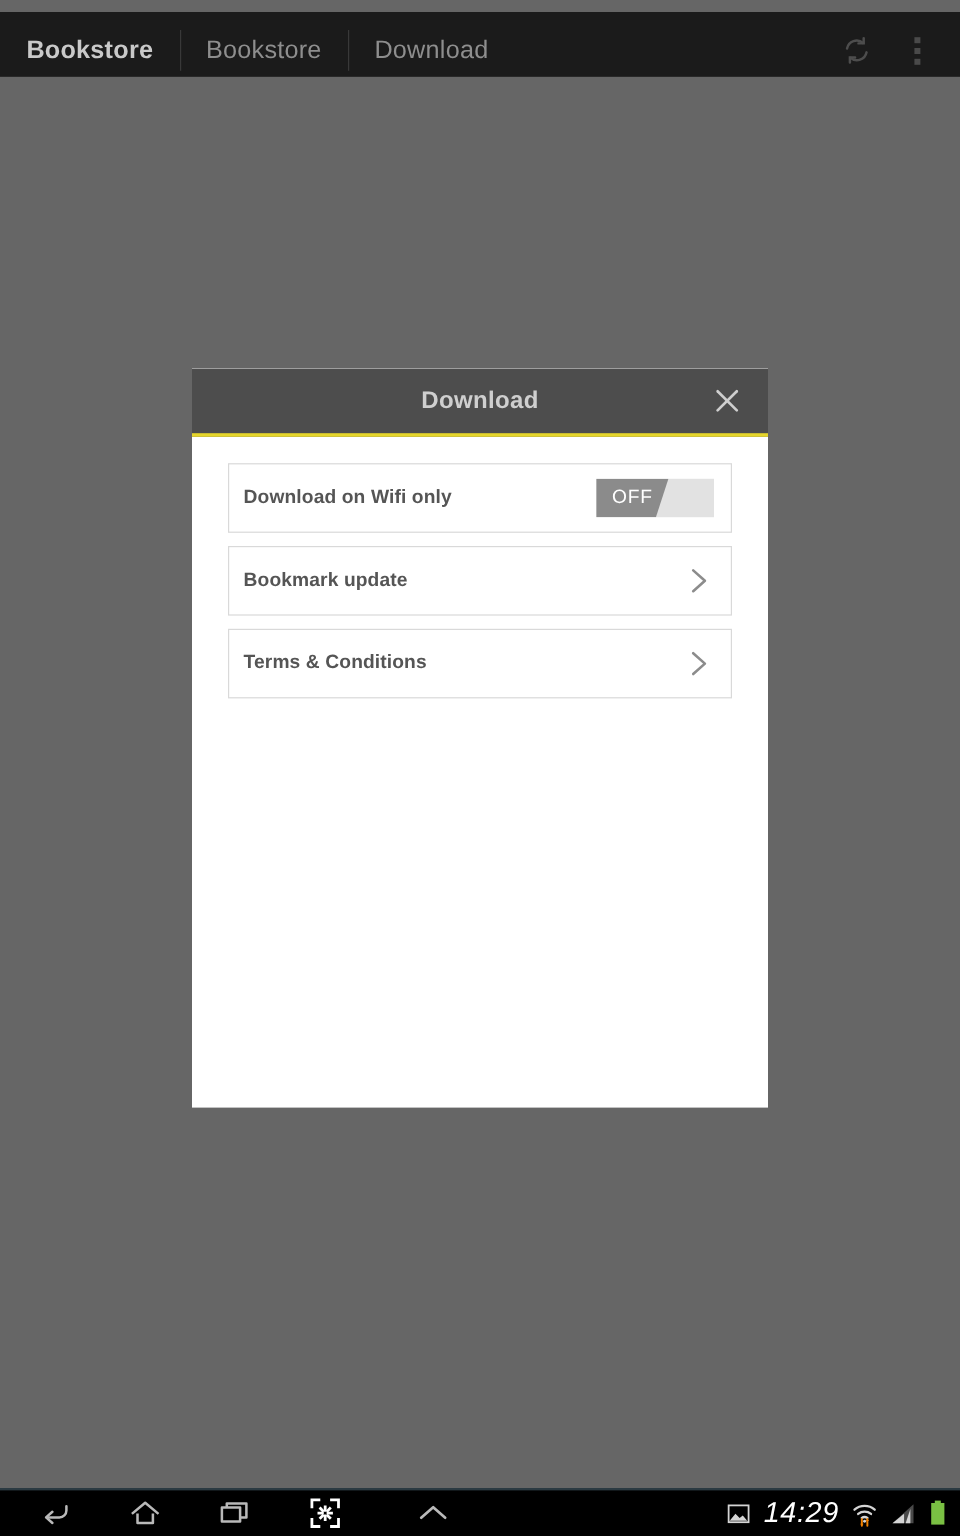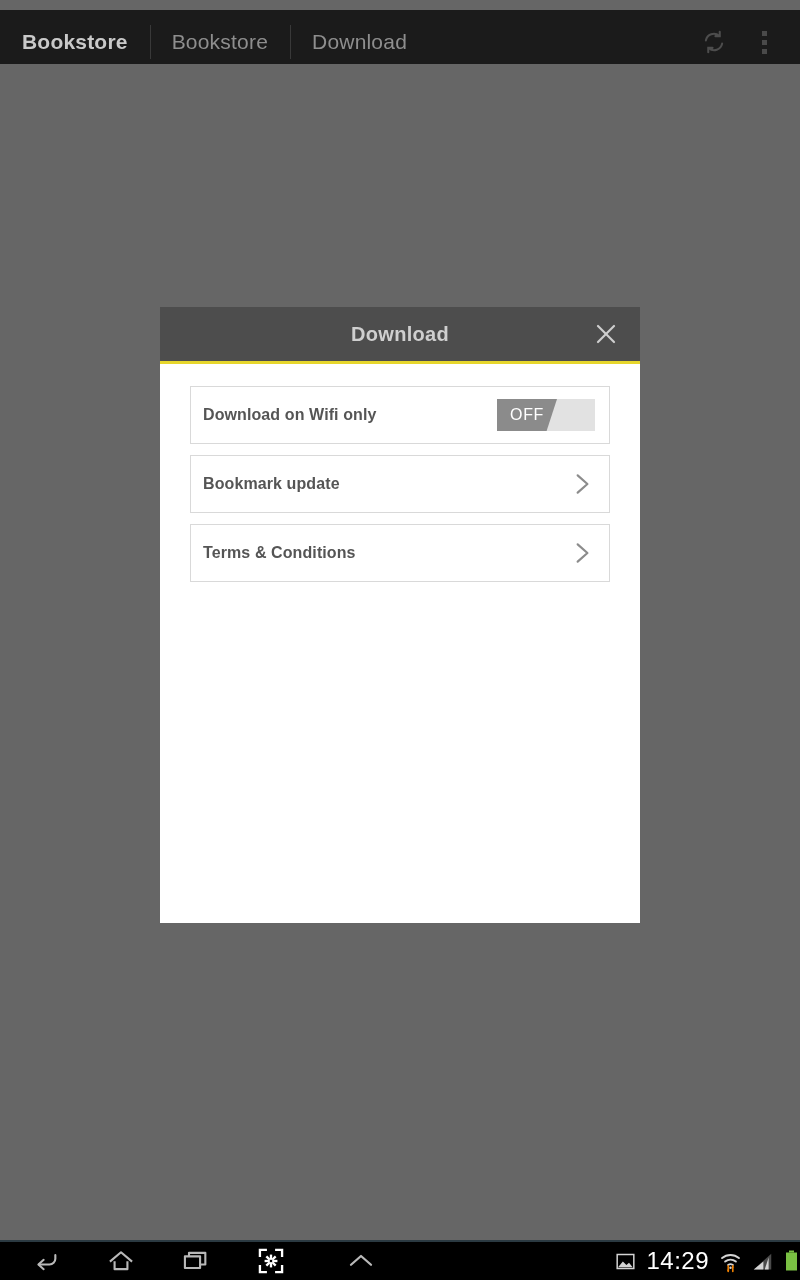--- a/index.html
+++ b/index.html
@@ -146,21 +146,21 @@
     display:flex; align-items:center;
   }
   .nav-btn {
     width:75px; height:40px;
     display:flex; align-items:center; justify-content:center;
   }
   #nav-left { display:flex; align-items:center; padding-left:8px; }
   #nav-status {
     margin-left:auto;
     display:flex; align-items:center;
-    gap:10px; 
+    gap:10px; padding-right:10px;font-style:italic;
   }
   #clock {
     font-size:24px; color:#ffffff;
     letter-spacing:.5px;
   }
   .st-icon { display:flex; align-items:center; }
 </style>
 </head>
 <body>
 

